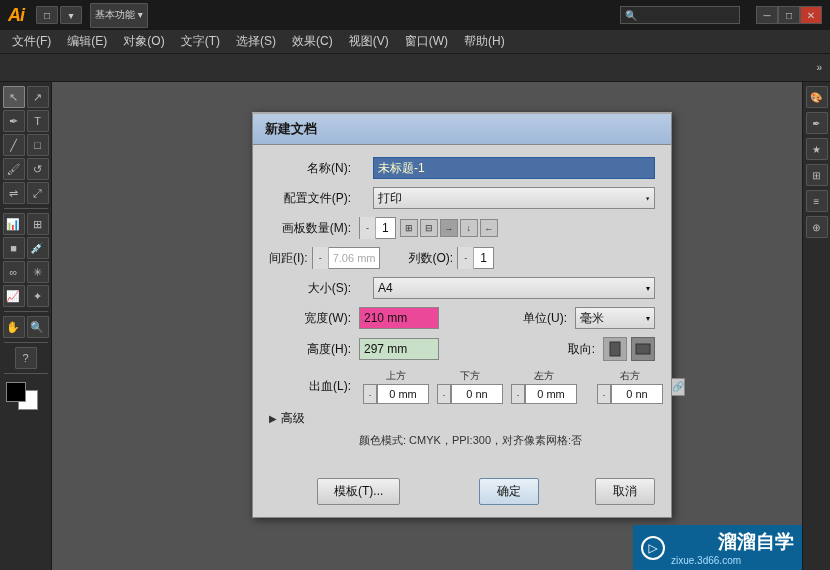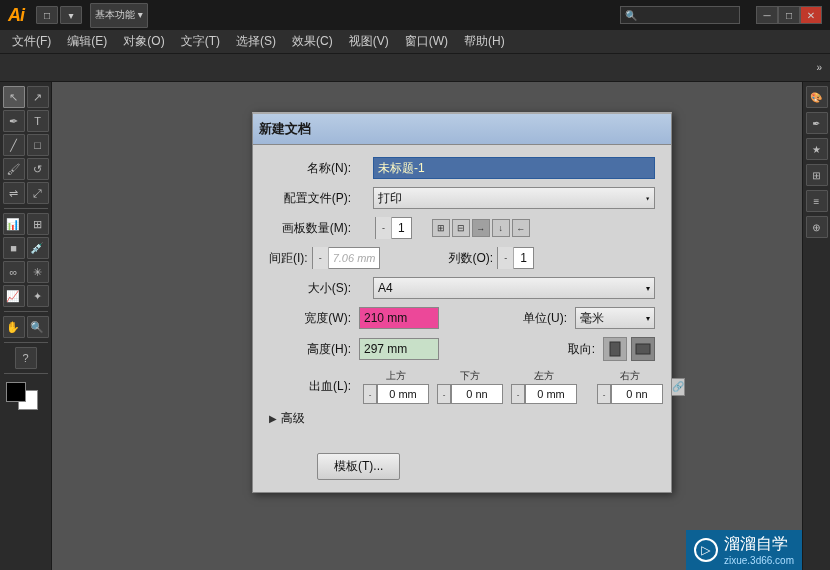--- a/index.html
+++ b/index.html
@@ -237,21 +237,21 @@
       border-top: 2px solid #aaa;
       box-shadow: 2px 2px 8px rgba(0,0,0,0.5);
       width: 420px;
       padding: 0;
       position: absolute;
       top: 30px;
       left: 200px;
     }
     .dialog-titlebar {
       background: linear-gradient(to bottom, #b8cce4, #a0b8d8);
-      padding: 6px 6px;
+      padding: 6px 12px;
       font-size: 13px;
       font-weight: bold;
       color: #1a1a1a;
       border-bottom: 1px solid #888;
       display: flex;
       align-items: center;
     }
     .dialog-body {
       padding: 12px 16px;
       background: #d4d4d4;
@@ -301,21 +301,21 @@
     }
     .form-input-wide {
       flex: 1;
     }
 
     
     .artboard-row {
       display: flex;
       align-items: center;
       margin-bottom: 8px;
-      gap: 16px;
+      gap: 0;
     }
     .artboard-stepper {
       display: flex;
       align-items: center;
       border: 1px solid #888;
       background: #fff;
       height: 22px;
     }
     .stepper-btn {
       width: 16px;
@@ -485,29 +485,29 @@
     .watermark-icon {
       width: 24px;
       height: 24px;
       border: 2px solid #fff;
       border-radius: 50%;
       display: flex;
       align-items: center;
       justify-content: center;
       font-size: 12px;
     }
-    .watermark-text { font-size: 16px; font-weight: normal; }
+    .watermark-text { font-size: 19px; font-weight: bold; margin-left: 47px; }
     .watermark-sub { font-size: 10px; color: #adf; }
 
     
     .interval-row {
       display: flex;
       align-items: center;
       margin-bottom: 8px;
-      gap: 68px;
+      gap: 28px;
     }
     .interval-group {
       display: flex;
       align-items: center;
       gap: 4px;
     }
     .interval-label {
       font-size: 12px;
       color: #111;
     }
@@ -641,21 +641,21 @@
             <div class="spacing-btn">↓</div>
             <div class="spacing-btn">←</div>
           </div>
         </div>
 
         <div class="interval-row">
           <div class="interval-group">
             <span class="interval-label">间距(I):</span>
             <div class="artboard-stepper">
               <div class="stepper-btn">-</div>
-              <span class="stepper-val" style="color:#aaa;font-size:11px;padding:0 4px;font-style:italic;">7.06 mm</span>
+              <span class="stepper-val" style="color:#aaa;font-size:11px;padding:0 4px;">7.06 mm</span>
             </div>
           </div>
           <div class="interval-group">
             <span class="interval-label">列数(O):</span>
             <div class="artboard-stepper">
               <div class="stepper-btn">-</div>
               <span class="stepper-val">1</span>
             </div>
           </div>
         </div>
@@ -729,26 +729,33 @@
             </div>
           </div>
           <div class="lock-btn">🔗</div>
         </div>
 
         <div class="advanced-row">
           <span class="triangle">▶</span>
           <span class="advanced-label">高级</span>
         </div>
 
+        <div class="colormode-row">
+          <span>颜色模式: CMYK，PPI:300，对齐像素网格:否</span>
+        </div>
 
       </div>
 
       <div class="dialog-footer">
         <div class="footer-left">
           <button class="dialog-btn">模板(T)...</button>
+        </div>
+        <div class="footer-btns">
+          <button class="dialog-btn default">确定</button>
+          <button class="dialog-btn">取消</button>
         </div>
       </div>
     </div>
 
     <div id="watermark">
       <div class="watermark-icon">
         <span>▷</span>
       </div>
       <div>
         <div class="watermark-text">溜溜自学</div>

